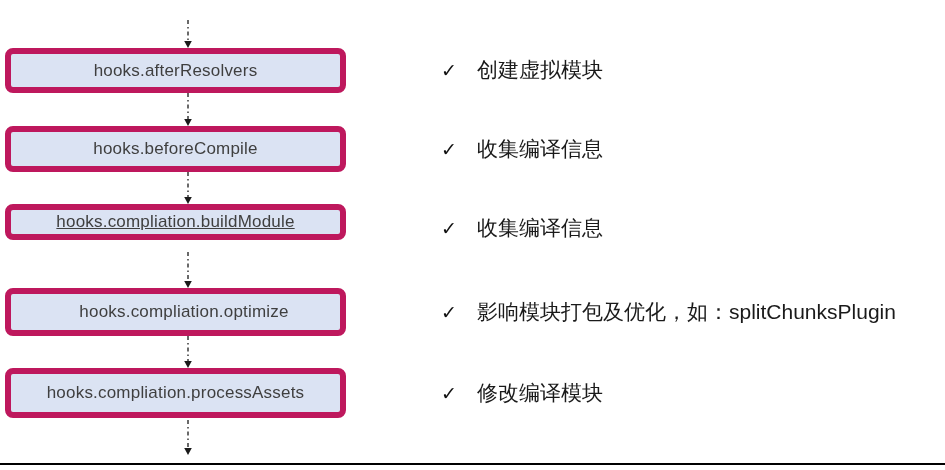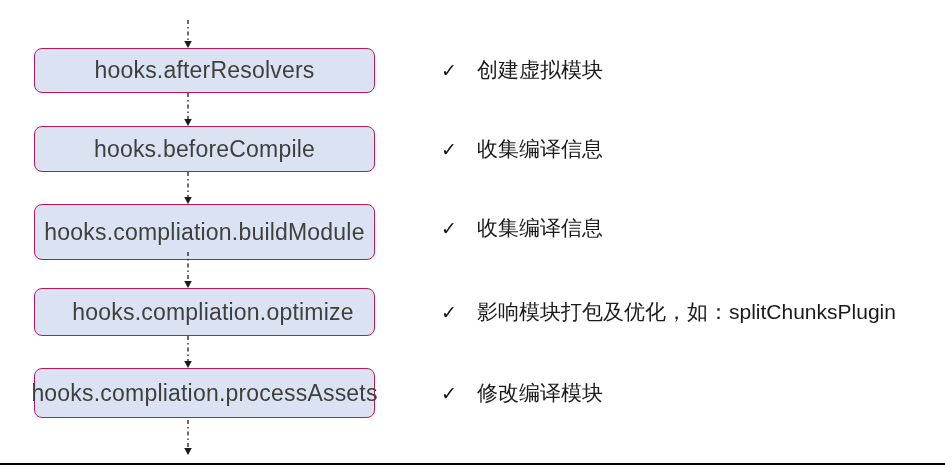--- a/index.html
+++ b/index.html
@@ -5,26 +5,26 @@
   * { margin:0; padding:0; box-sizing:border-box; }
   body { background:#ffffff; font-family:"Liberation Sans","DejaVu Sans",sans-serif; }
   .canvas {
     position:relative;
     width:945px; height:470px;
     background:#ffffff;
     overflow:hidden;
   }
   .hook-box {
     position:absolute;
-    left:34px; width:341px;
+    left:5px; width:341px;
     background:#dbe3f3;
-    border:1px solid #be185d;
+    border:6px solid #be185d;
     border-radius:8px;
     display:flex; align-items:center; justify-content:center;
-    font-size:23px;
+    font-size:17px;
     color:#3f3f3f;
     letter-spacing:0.2px;
   }
   .flow-arrow { position:absolute; left:182px; width:12px; }
   .flow-arrow line { stroke:#1a1a1a; stroke-width:1.3; }
   .flow-arrow polygon { fill:#1a1a1a; }
   .note-row {
     position:absolute;
     left:441px;
     height:28px;
@@ -70,21 +70,21 @@
 
   <div class="hook-box" style="top:126px; height:46px;">
     <span>hooks.beforeCompile</span>
   </div>
 
   <svg class="flow-arrow" style="top:172px;" width="12" height="32">
     <line x1="6" y1="0" x2="6" y2="25" stroke-dasharray="4 3 1.5 3"></line>
     <polygon points="2.2,25 9.8,25 6,32"></polygon>
   </svg>
 
-  <div class="hook-box" style="top:204px; height:56px;">
+  <div class="hook-box" style="top:204px; height:36px;text-decoration:underline;">
     <span>hooks.compliation.buildModule</span>
   </div>
 
   <svg class="flow-arrow" style="top:252px;" width="12" height="36">
     <line x1="6" y1="0" x2="6" y2="29" stroke-dasharray="4 3 1.5 3"></line>
     <polygon points="2.2,29 9.8,29 6,36"></polygon>
   </svg>
 
   <div class="hook-box" style="top:288px; height:48px;padding-left:17px;">
     <span>hooks.compliation.optimize</span>

